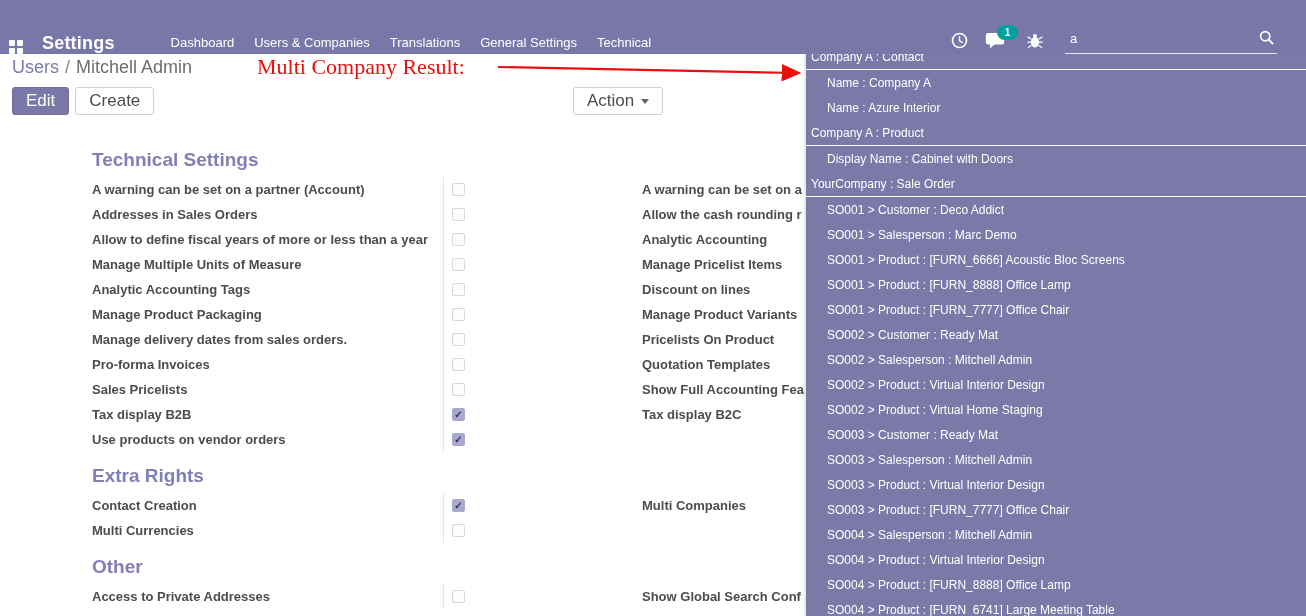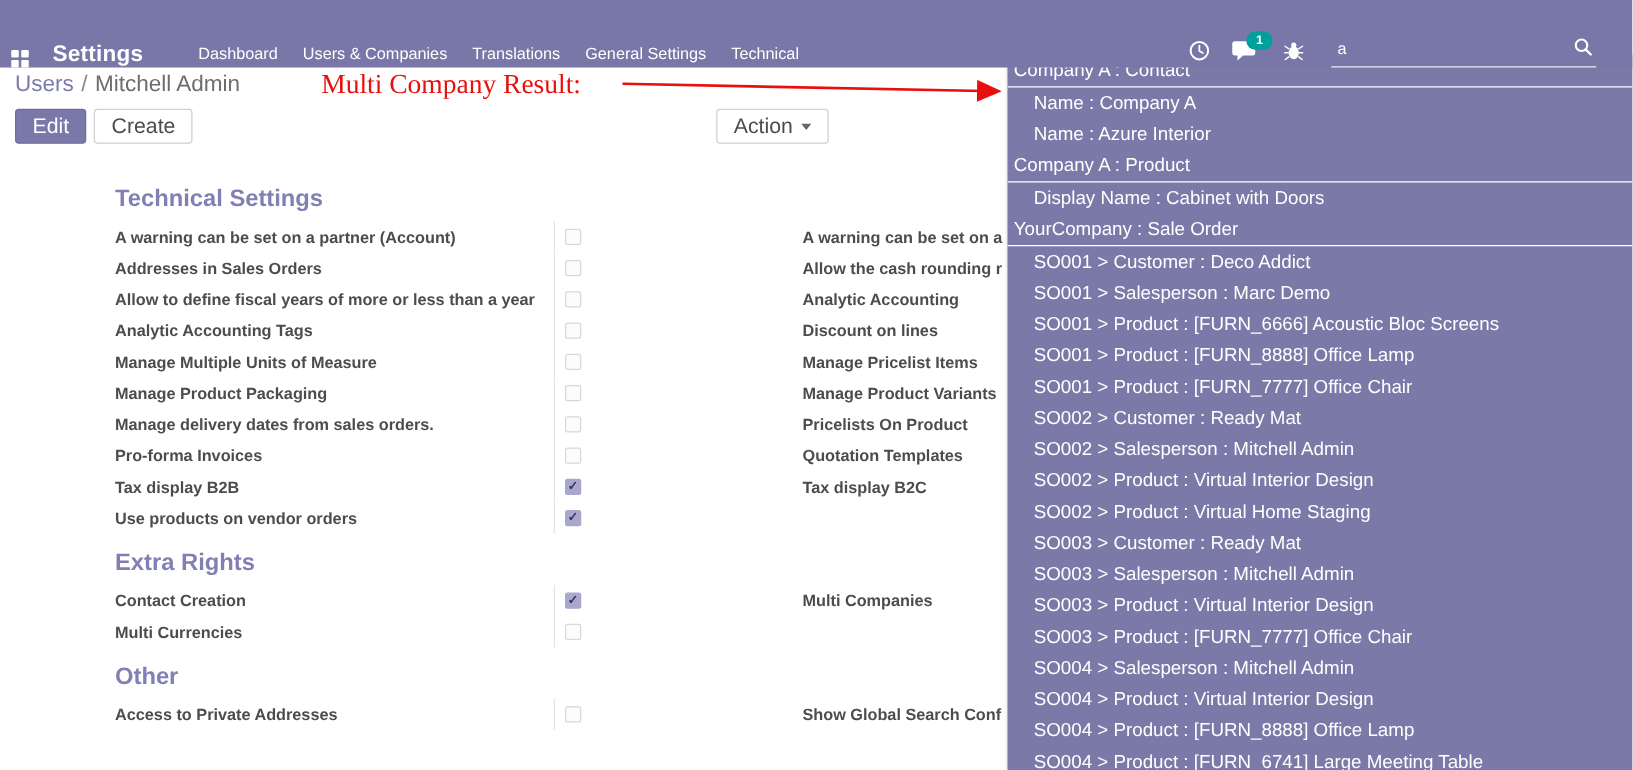--- a/index.html
+++ b/index.html
@@ -10,21 +10,21 @@
   }
   
   .navbar{
     position:absolute;top:0;left:0;right:0;height:54px;
     background:var(--navbar,#7977a7);color:#fff;
     display:flex;align-items:flex-end;z-index:40;
   }
   .apps-icon{margin-left:9px;display:grid;grid-template-columns:6px 6px;grid-template-rows:6px 6px;gap:2px;cursor:pointer;}
   .apps-icon span{background:#fff;border-radius:1px;}
   .brand{font-size:18px;font-weight:bold;margin-left:19px;letter-spacing:.2px;cursor:pointer;}
-  .nav-menu{display:flex;margin-left:44px;gap:20px;font-size:13px;}
+  .nav-menu{display:flex;margin-left:56px;gap:20px;font-size:13px;}
   .nav-menu .nav-item{padding:4px 0;cursor:pointer;white-space:nowrap;}
   .nav-right{margin-left:auto;display:flex;align-items:center;padding-right:13px;}
   .icon-btn{display:flex;align-items:center;justify-content:center;cursor:pointer;position:relative;}
   .icon-clock{margin-right:17px;}
   .icon-chat{margin-right:20px;}
   .icon-bug{margin-right:22px;}
   .badge{
     position:absolute;top:-7px;right:-11px;min-width:15px;height:15px;border-radius:8px;
     background:var(--badge,#00a09d);color:#fff;font-size:10px;line-height:15px;
     text-align:center;padding:0 3px;font-weight:bold;
@@ -81,21 +81,21 @@
     cursor:pointer;box-sizing:border-box;text-align:center;
   }
   .checkbox.checked{background:var(--check_bg,#a9a7cc);border-color:var(--check_bg,#a9a7cc);}
   .checkbox.checked::after{
     content:"\2713";display:block;color:var(--check_mark,#32305e);
     font-size:10px;line-height:11px;font-weight:bold;
   }
   
   .search-dropdown{
     position:absolute;left:806px;top:44px;width:500px;height:572px;overflow:hidden;
-    background:var(--dropdown,#7b79a8);color:#fff;z-index:20;font-size:15px;
+    background:var(--dropdown,#7b79a8);color:#fff;z-index:20;font-size:12px;
     box-shadow:0 1px 4px rgba(0,0,0,.25);
   }
   .dd-header{padding:5px 5px 4px 5px;line-height:16px;border-bottom:1px solid #fff;cursor:pointer;white-space:nowrap;}
   .dd-item{padding:5px 5px 4px 21px;line-height:16px;cursor:pointer;white-space:nowrap;}
 </style>
 </head>
 <body>
 
 <div class="navbar">
   <div class="apps-icon">
@@ -189,36 +189,36 @@
 
   <div class="row">
     <span class="lbl lbl-left">Allow to define fiscal years of more or less than a year</span>
     <span class="cb-cell">
       <span class="checkbox"></span>
     </span>
     <span class="lbl lbl-right">Analytic Accounting</span>
   </div>
 
   <div class="row">
+    <span class="lbl lbl-left">Manage Multiple Units of Measure</span>
+    <span class="cb-cell">
+      <span class="checkbox"></span>
+    </span>
+    <span class="lbl lbl-right">Manage Pricelist Items</span>
+  </div>
+
+  <div class="row">
     <span class="lbl lbl-left">Analytic Accounting Tags</span>
     <span class="cb-cell">
       <span class="checkbox"></span>
     </span>
     <span class="lbl lbl-right">Discount on lines</span>
   </div>
 
   <div class="row">
-    <span class="lbl lbl-left">Manage Multiple Units of Measure</span>
-    <span class="cb-cell">
-      <span class="checkbox"></span>
-    </span>
-    <span class="lbl lbl-right">Manage Pricelist Items</span>
-  </div>
-
-  <div class="row">
     <span class="lbl lbl-left">Manage Product Packaging</span>
     <span class="cb-cell">
       <span class="checkbox"></span>
     </span>
     <span class="lbl lbl-right">Manage Product Variants</span>
   </div>
 
   <div class="row">
     <span class="lbl lbl-left">Manage delivery dates from sales orders.</span>
     <span class="cb-cell">
@@ -228,20 +228,27 @@
   </div>
 
   <div class="row">
     <span class="lbl lbl-left">Pro-forma Invoices</span>
     <span class="cb-cell">
       <span class="checkbox"></span>
     </span>
     <span class="lbl lbl-right">Quotation Templates</span>
   </div>
 
+  <div class="row">
+    <span class="lbl lbl-left">Sales Pricelists</span>
+    <span class="cb-cell">
+      <span class="checkbox"></span>
+    </span>
+    <span class="lbl lbl-right">Show Full Accounting Fea</span>
+  </div>
 
   <div class="row">
     <span class="lbl lbl-left">Tax display B2B</span>
     <span class="cb-cell">
       <span class="checkbox checked"></span>
     </span>
     <span class="lbl lbl-right">Tax display B2C</span>
   </div>
 
   <div class="row">

